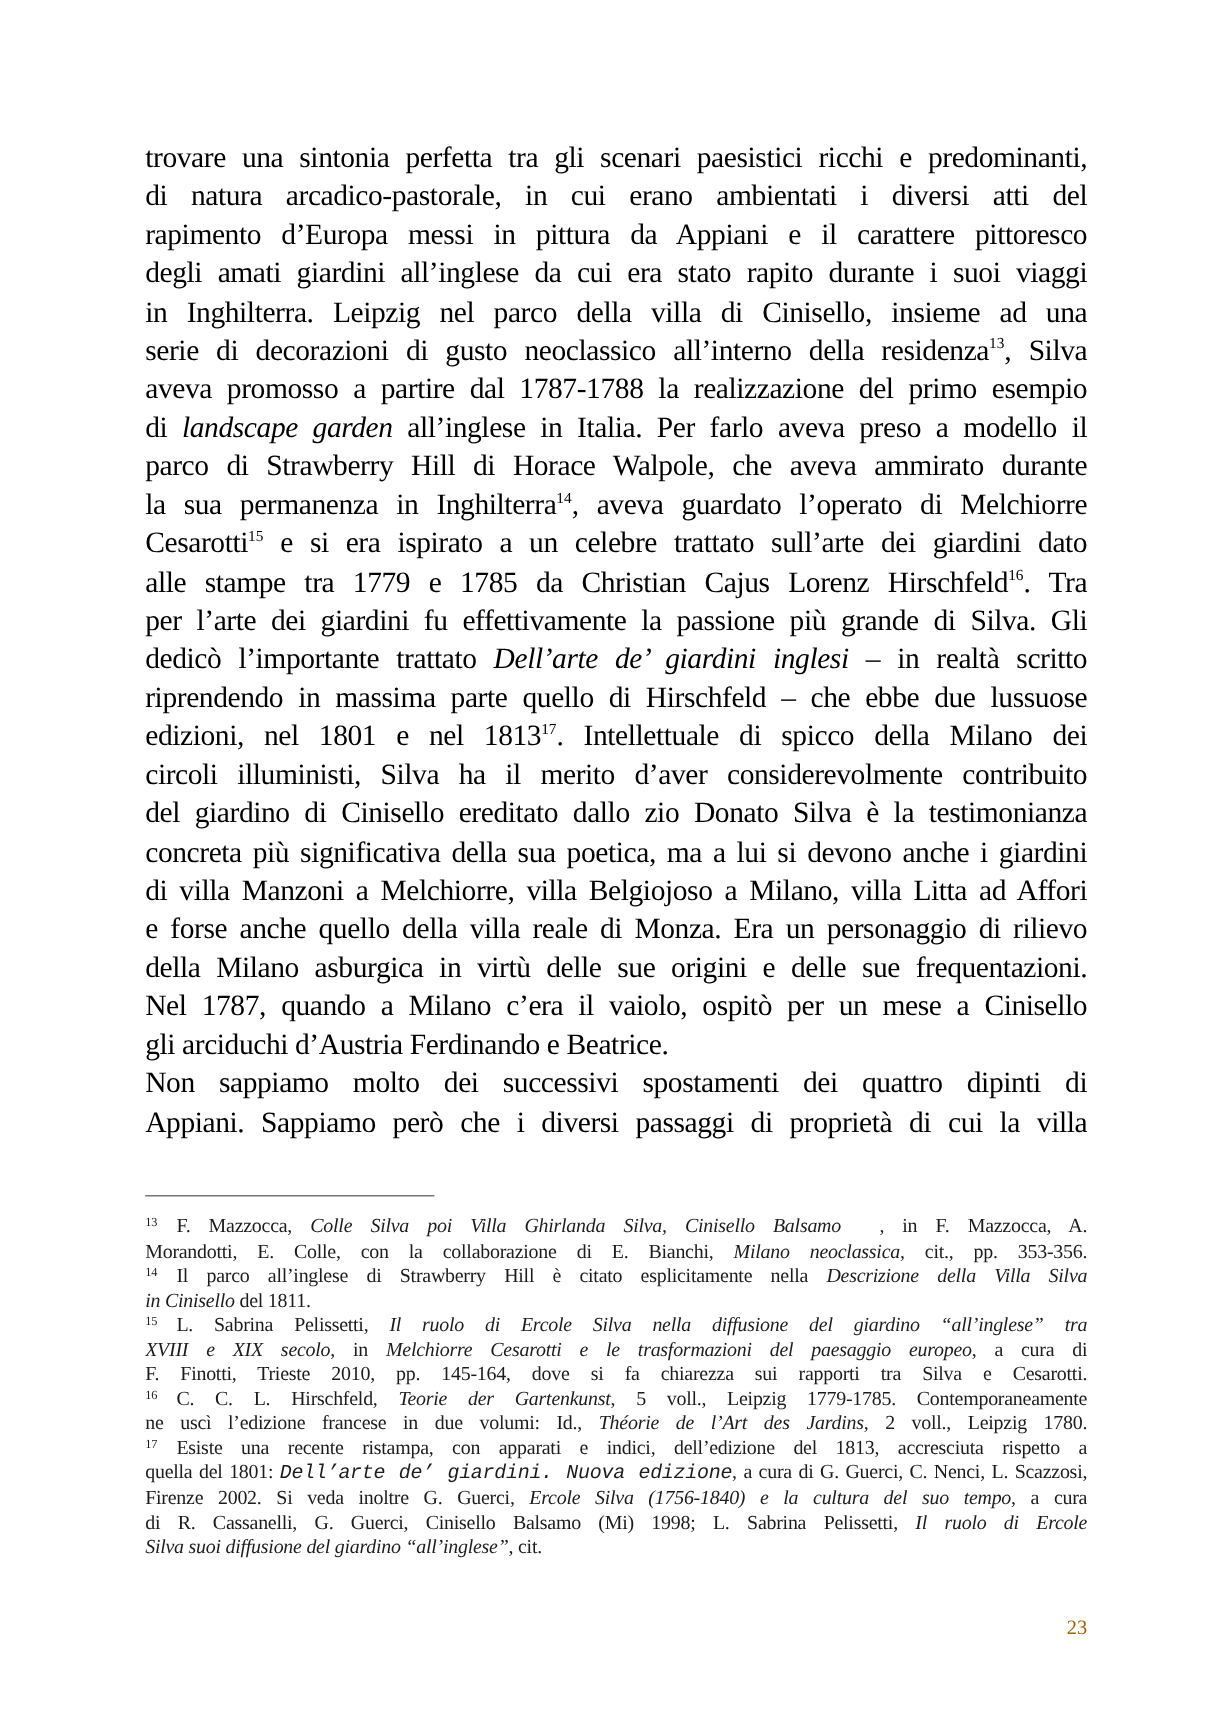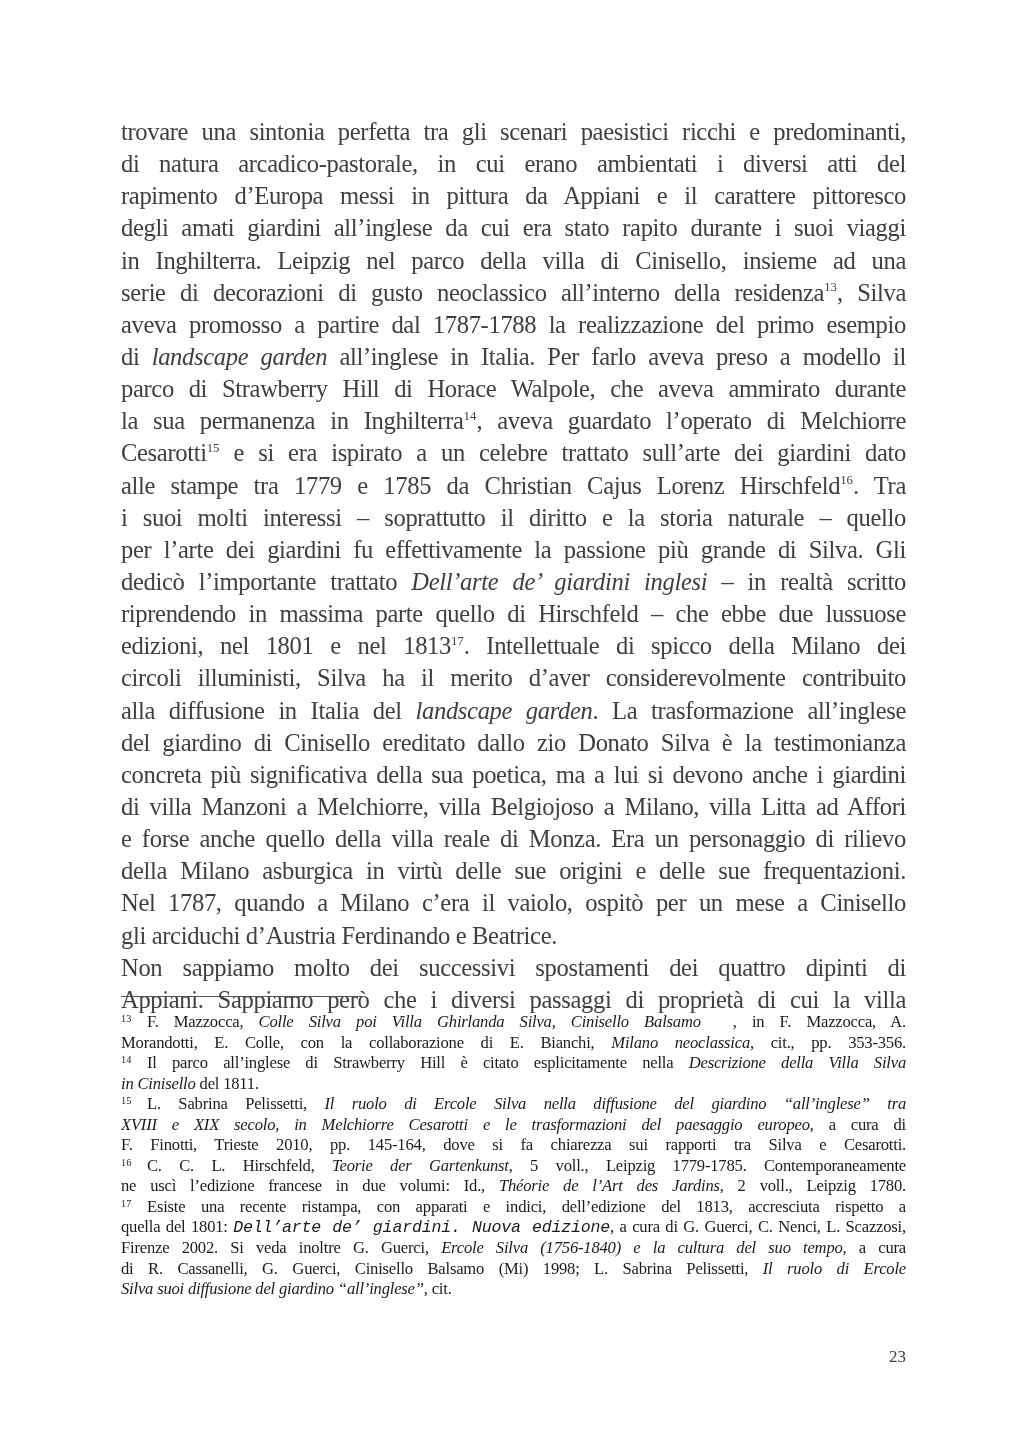--- a/index.html
+++ b/index.html
@@ -1,65 +1,63 @@
 <!DOCTYPE html>
 <html><head>
 <meta charset="utf-8">
 <style>
   html, body { margin: 0; padding: 0; background: #ffffff; }
   body { width: 1024px; height: 1445px; position: relative; overflow: hidden; }
   .page { position: absolute; left: 0; top: 0; width: 1024px; height: 1445px; background: #fff; color: #1e1e1e; }
   .body-text {
     position: absolute; left: 121px; top: 116px; width: 785px;
     font-family: "Liberation Serif", "DejaVu Serif", serif;
-    font-size: 24.6px; line-height: 32.15px; color: #404040;
+    font-size: 24.6px; line-height: 32.15px; color: #000000;
   }
   .line { display: block; white-space: nowrap; text-align: justify; text-align-last: justify; height: 32.15px; overflow: visible; }
   .line.last { text-align-last: left; }
   .line > span { white-space: pre; }
   .body-text .line { letter-spacing: -0.35px; word-spacing: 0; }
   .it { font-style: italic; }
   sup.fn { font-size: 0.52em; vertical-align: 0; position: relative; top: -0.75em; line-height: 0; letter-spacing: 0; }
   .rule { position: absolute; left: 121px; top: 996px; width: 241px; height: 0; border-top: 1.6px solid #555; }
   .notes {
     position: absolute; left: 121px; top: 1012px; width: 785px;
     font-family: "Liberation Serif", "DejaVu Serif", serif;
     font-size: 16.6px; line-height: 20.55px; color: #1c1c1c;
   }
   .notes .line { height: 20.55px; letter-spacing: -0.2px; }
   .note-num { font-size: 0.62em; position: relative; top: -0.5em; display: inline-block; width: 26px; letter-spacing: 0; }
   .page-number {
     position: absolute; left: 872px; top: 1347px; width: 34px; text-align: right;
-    font-family: "Liberation Serif", "DejaVu Serif", serif; font-size: 17px; color: #404040;
+    font-family: "Liberation Serif", "DejaVu Serif", serif; font-size: 17px; color: #a16207;
   }
 </style>
 </head>
 <body>
 
 <div class="page">
   <div class="body-text" id="body-text">
       <div class="line" style="white-space: normal; overflow: hidden;"><span style="white-space: normal;">trovare una sintonia perfetta tra gli scenari paesistici ricchi e predominanti,</span></div>
       <div class="line" style="white-space: normal; overflow: hidden;"><span style="white-space: normal;">di natura arcadico-pastorale, in cui erano ambientati i diversi atti del</span></div>
       <div class="line" style="white-space: normal; overflow: hidden;"><span style="white-space: normal;">rapimento d’Europa messi in pittura da Appiani e il carattere pittoresco</span></div>
       <div class="line" style="white-space: normal; overflow: hidden;"><span style="white-space: normal;">degli amati giardini all’inglese da cui era stato rapito durante i suoi viaggi</span></div>
       <div class="line" style="white-space: normal; overflow: hidden;"><span style="white-space: normal;">in Inghilterra. Leipzig nel parco della villa di Cinisello, insieme ad una</span></div>
       <div class="line" style="white-space: normal; overflow: hidden;"><span style="white-space: normal;">serie di decorazioni di gusto neoclassico all’interno della residenza</span><sup class="fn">13</sup><span style="white-space: normal;">, Silva</span></div>
       <div class="line" style="white-space: normal; overflow: hidden;"><span style="white-space: normal;">aveva promosso a partire dal 1787-1788 la realizzazione del primo esempio</span></div>
       <div class="line" style="white-space: normal; overflow: hidden;"><span style="white-space: normal;">di </span><span class="it" style="white-space: normal;">landscape garden</span><span style="white-space: normal;"> all’inglese in Italia. Per farlo aveva preso a modello il</span></div>
       <div class="line" style="white-space: normal; overflow: hidden;"><span style="white-space: normal;">parco di Strawberry Hill di Horace Walpole, che aveva ammirato durante</span></div>
       <div class="line" style="white-space: normal; overflow: hidden;"><span style="white-space: normal;">la sua permanenza in Inghilterra</span><sup class="fn">14</sup><span style="white-space: normal;">, aveva guardato l’operato di Melchiorre</span></div>
       <div class="line" style="white-space: normal; overflow: hidden;"><span style="white-space: normal;">Cesarotti</span><sup class="fn">15</sup><span style="white-space: normal;"> e si era ispirato a un celebre trattato sull’arte dei giardini dato</span></div>
       <div class="line" style="white-space: normal; overflow: hidden;"><span style="white-space: normal;">alle stampe tra 1779 e 1785 da Christian Cajus Lorenz Hirschfeld</span><sup class="fn">16</sup><span style="white-space: normal; font-family: Liberation Serif, serif;">. Tra</span></div>
-      <div class="line" style="white-space: normal; overflow: hidden;"><span style="white-space: normal;">i suoi molti interessi – soprattutto il diritto e la storia naturale – quello</span></div>
       <div class="line" style="white-space: normal; overflow: hidden;"><span style="white-space: normal;">per l’arte dei giardini fu effettivamente la passione più grande di Silva. Gli</span></div>
       <div class="line" style="white-space: normal; overflow: hidden;"><span style="white-space: normal;">dedicò l’importante trattato </span><span class="it" style="white-space: normal;">Dell’arte de’ giardini inglesi</span><span style="white-space: normal;"> – in realtà scritto</span></div>
       <div class="line" style="white-space: normal; overflow: hidden;"><span style="white-space: normal;">riprendendo in massima parte quello di Hirschfeld – che ebbe due lussuose</span></div>
       <div class="line" style="white-space: normal; overflow: hidden;"><span style="white-space: normal;">edizioni, nel 1801 e nel 1813</span><sup class="fn">17</sup><span style="white-space: normal;">. Intellettuale di spicco della Milano dei</span></div>
       <div class="line" style="white-space: normal; overflow: hidden;"><span style="white-space: normal;">circoli illuministi, Silva ha il merito d’aver considerevolmente contribuito</span></div>
-      <div class="line" style="white-space: normal; overflow: hidden;"><span style="white-space: normal;">alla diffusione in Italia del </span><span class="it" style="white-space: normal;">landscape garden</span><span style="white-space: normal;">. La trasformazione all’inglese</span></div>
       <div class="line" style="white-space: normal; overflow: hidden;"><span style="white-space: normal;">del giardino di Cinisello ereditato dallo zio Donato Silva è la testimonianza</span></div>
       <div class="line" style="white-space: normal; overflow: hidden;"><span style="white-space: normal;">concreta più significativa della sua poetica, ma a lui si devono anche i giardini</span></div>
       <div class="line" style="white-space: normal; overflow: hidden;"><span style="white-space: normal;">di villa Manzoni a Melchiorre, villa Belgiojoso a Milano, villa Litta ad Affori</span></div>
       <div class="line" style="white-space: normal; overflow: hidden;"><span style="white-space: normal;">e forse anche quello della villa reale di Monza. Era un personaggio di rilievo</span></div>
       <div class="line" style="white-space: normal; overflow: hidden;"><span style="white-space: normal;">della Milano asburgica in virtù delle sue origini e delle sue frequentazioni.</span></div>
       <div class="line" style="white-space: normal; overflow: hidden;"><span style="white-space: normal;">Nel 1787, quando a Milano c’era il vaiolo, ospitò per un mese a Cinisello</span></div>
       <div class="line last" style="white-space: normal; overflow: hidden;"><span style="white-space: normal;">gli arciduchi d’Austria Ferdinando e Beatrice.</span></div>
       <div class="line" style="white-space: normal; overflow: hidden;"><span style="white-space: normal;">Non sappiamo molto dei successivi spostamenti dei quattro dipinti di</span></div>
       <div class="line" style="white-space: normal; overflow: hidden;"><span style="white-space: normal;">Appiani. Sappiamo però che i diversi passaggi di proprietà di cui la villa</span></div>
     </div>
@@ -68,21 +66,21 @@
       <div>
         <div class="line" style="white-space: normal; overflow: hidden;"><span class="note-num">13</span><span style="white-space: normal;">F. Mazzocca, </span><span class="it" style="white-space: normal;">Colle Silva poi Villa Ghirlanda Silva, Cinisello Balsamo</span><span style="white-space: normal; margin-left: 32px;">, in F. Mazzocca, A.</span></div>
         <div class="line" style="white-space: normal; overflow: hidden;"><span style="white-space: normal;">Morandotti, E. Colle, con la collaborazione di E. Bianchi, </span><span class="it" style="white-space: normal;">Milano neoclassica</span><span style="white-space: normal;">, cit., pp. 353-356.</span></div>
       </div>
       <div>
         <div class="line" style="white-space: normal; overflow: hidden;"><span class="note-num">14</span><span style="white-space: normal;">Il parco all’inglese di Strawberry Hill è citato esplicitamente nella </span><span class="it" style="white-space: normal;">Descrizione della Villa Silva</span></div>
         <div class="line last" style="white-space: normal; overflow: hidden;"><span class="it" style="white-space: normal;">in Cinisello</span><span style="white-space: normal;"> del 1811.</span></div>
       </div>
       <div>
         <div class="line" style="white-space: normal; overflow: hidden;"><span class="note-num">15</span><span style="white-space: normal;">L. Sabrina Pelissetti, </span><span class="it" style="white-space: normal;">Il ruolo di Ercole Silva nella diffusione del giardino “all’inglese” tra</span></div>
-        <div class="line" style="white-space: normal; overflow: hidden;"><span class="it" style="white-space: normal;">XVIII e XIX secolo</span><span style="white-space: normal; font-style: italic;">, in </span><span class="it" style="white-space: normal;">Melchiorre Cesarotti e le trasformazioni del paesaggio europeo</span><span style="white-space: normal;">, a cura di</span></div>
+        <div class="line" style="white-space: normal; overflow: hidden;"><span class="it" style="white-space: normal;">XVIII e XIX secolo</span><span style="white-space: normal;">, in </span><span class="it" style="white-space: normal;">Melchiorre Cesarotti e le trasformazioni del paesaggio europeo</span><span style="white-space: normal;">, a cura di</span></div>
         <div class="line" style="white-space: normal; overflow: hidden;"><span style="white-space: normal;">F. Finotti, Trieste 2010, pp. 145-164, dove si fa chiarezza sui rapporti tra Silva e Cesarotti.</span></div>
       </div>
       <div>
         <div class="line" style="white-space: normal; overflow: hidden;"><span class="note-num">16</span><span style="white-space: normal;">C. C. L. Hirschfeld, </span><span class="it" style="white-space: normal;">Teorie der Gartenkunst</span><span style="white-space: normal;">, 5 voll., Leipzig 1779-1785. Contemporaneamente</span></div>
         <div class="line" style="white-space: normal; overflow: hidden;"><span style="white-space: normal;">ne uscì l’edizione francese in due volumi: Id., </span><span class="it" style="white-space: normal;">Théorie de l’Art des Jardins</span><span style="white-space: normal;">, 2 voll., Leipzig 1780.</span></div>
       </div>
       <div>
         <div class="line" style="white-space: normal; overflow: hidden;"><span class="note-num">17</span><span style="white-space: normal;">Esiste una recente ristampa, con apparati e indici, dell’edizione del 1813, accresciuta rispetto a</span></div>
         <div class="line" style="white-space: normal; overflow: hidden;"><span style="white-space: normal;">quella del 1801: </span><span class="it" style="white-space: normal; font-family: Liberation Mono, monospace;">Dell’arte de’ giardini. Nuova edizione</span><span style="white-space: normal;">, a cura di G. Guerci, C. Nenci, L. Scazzosi,</span></div>
         <div class="line" style="white-space: normal; overflow: hidden;"><span style="white-space: normal;">Firenze 2002. Si veda inoltre G. Guerci, </span><span class="it" style="white-space: normal;">Ercole Silva (1756-1840) e la cultura del suo tempo</span><span style="white-space: normal;">, a cura</span></div>

